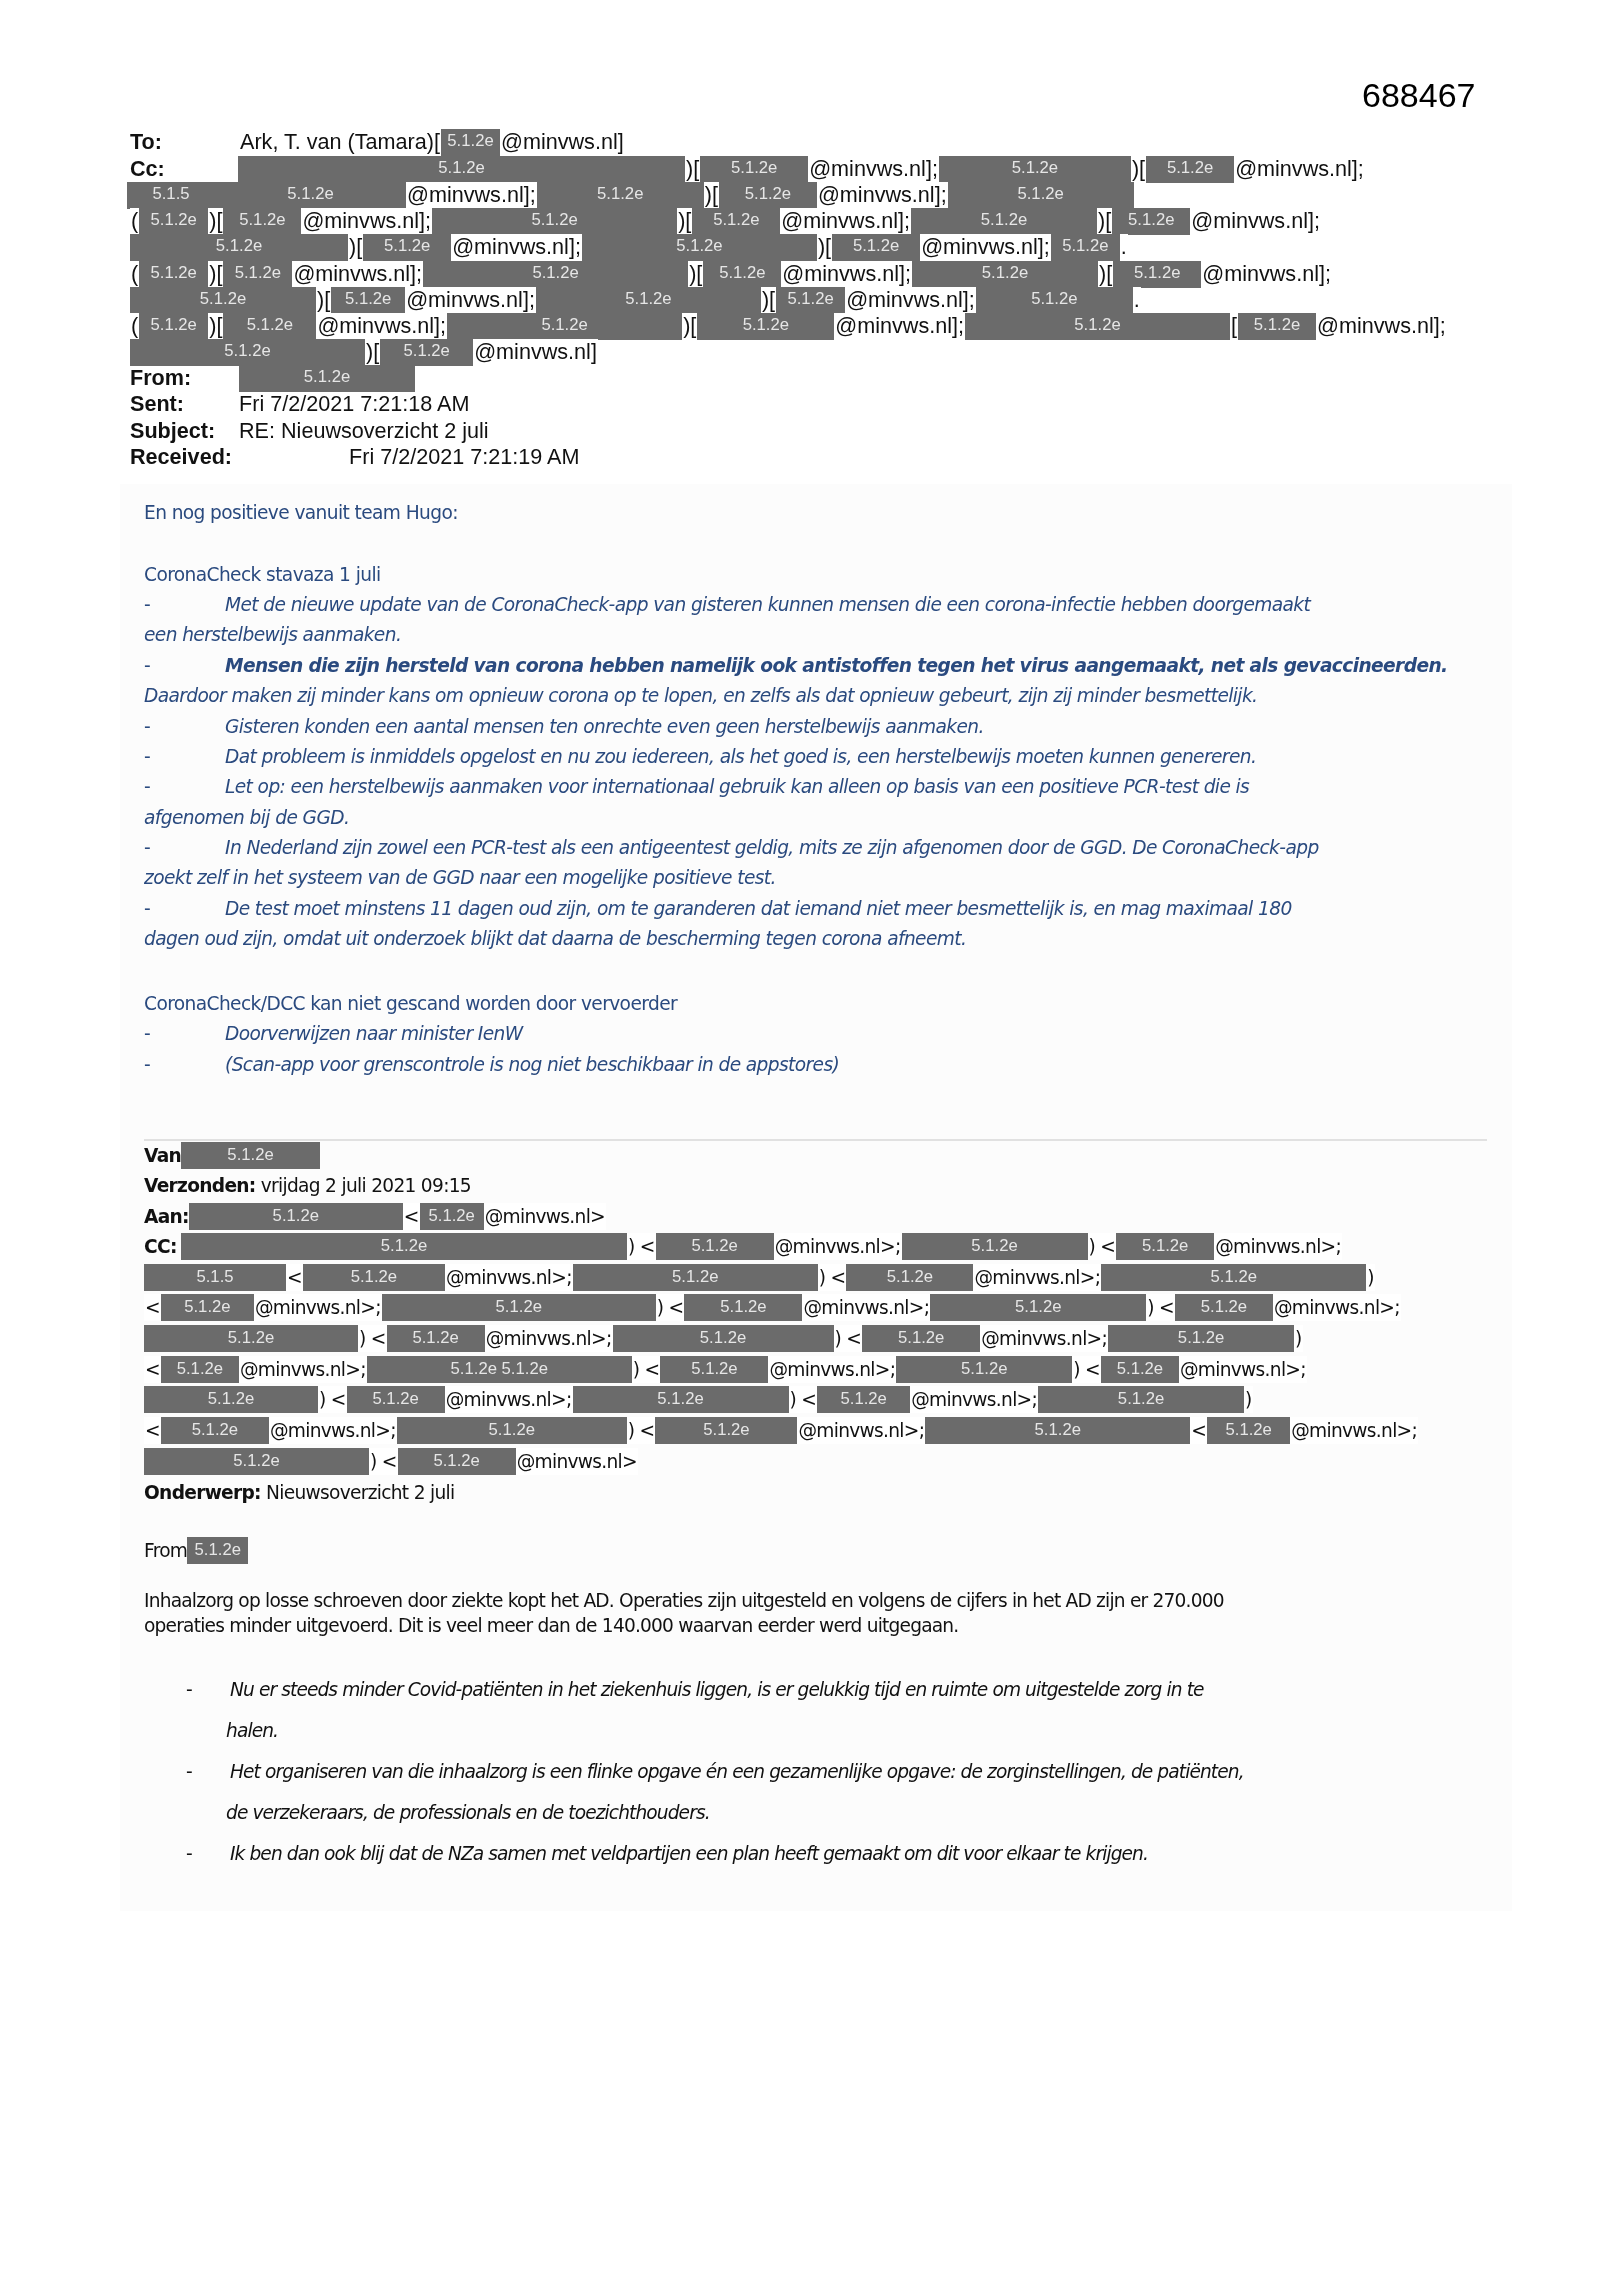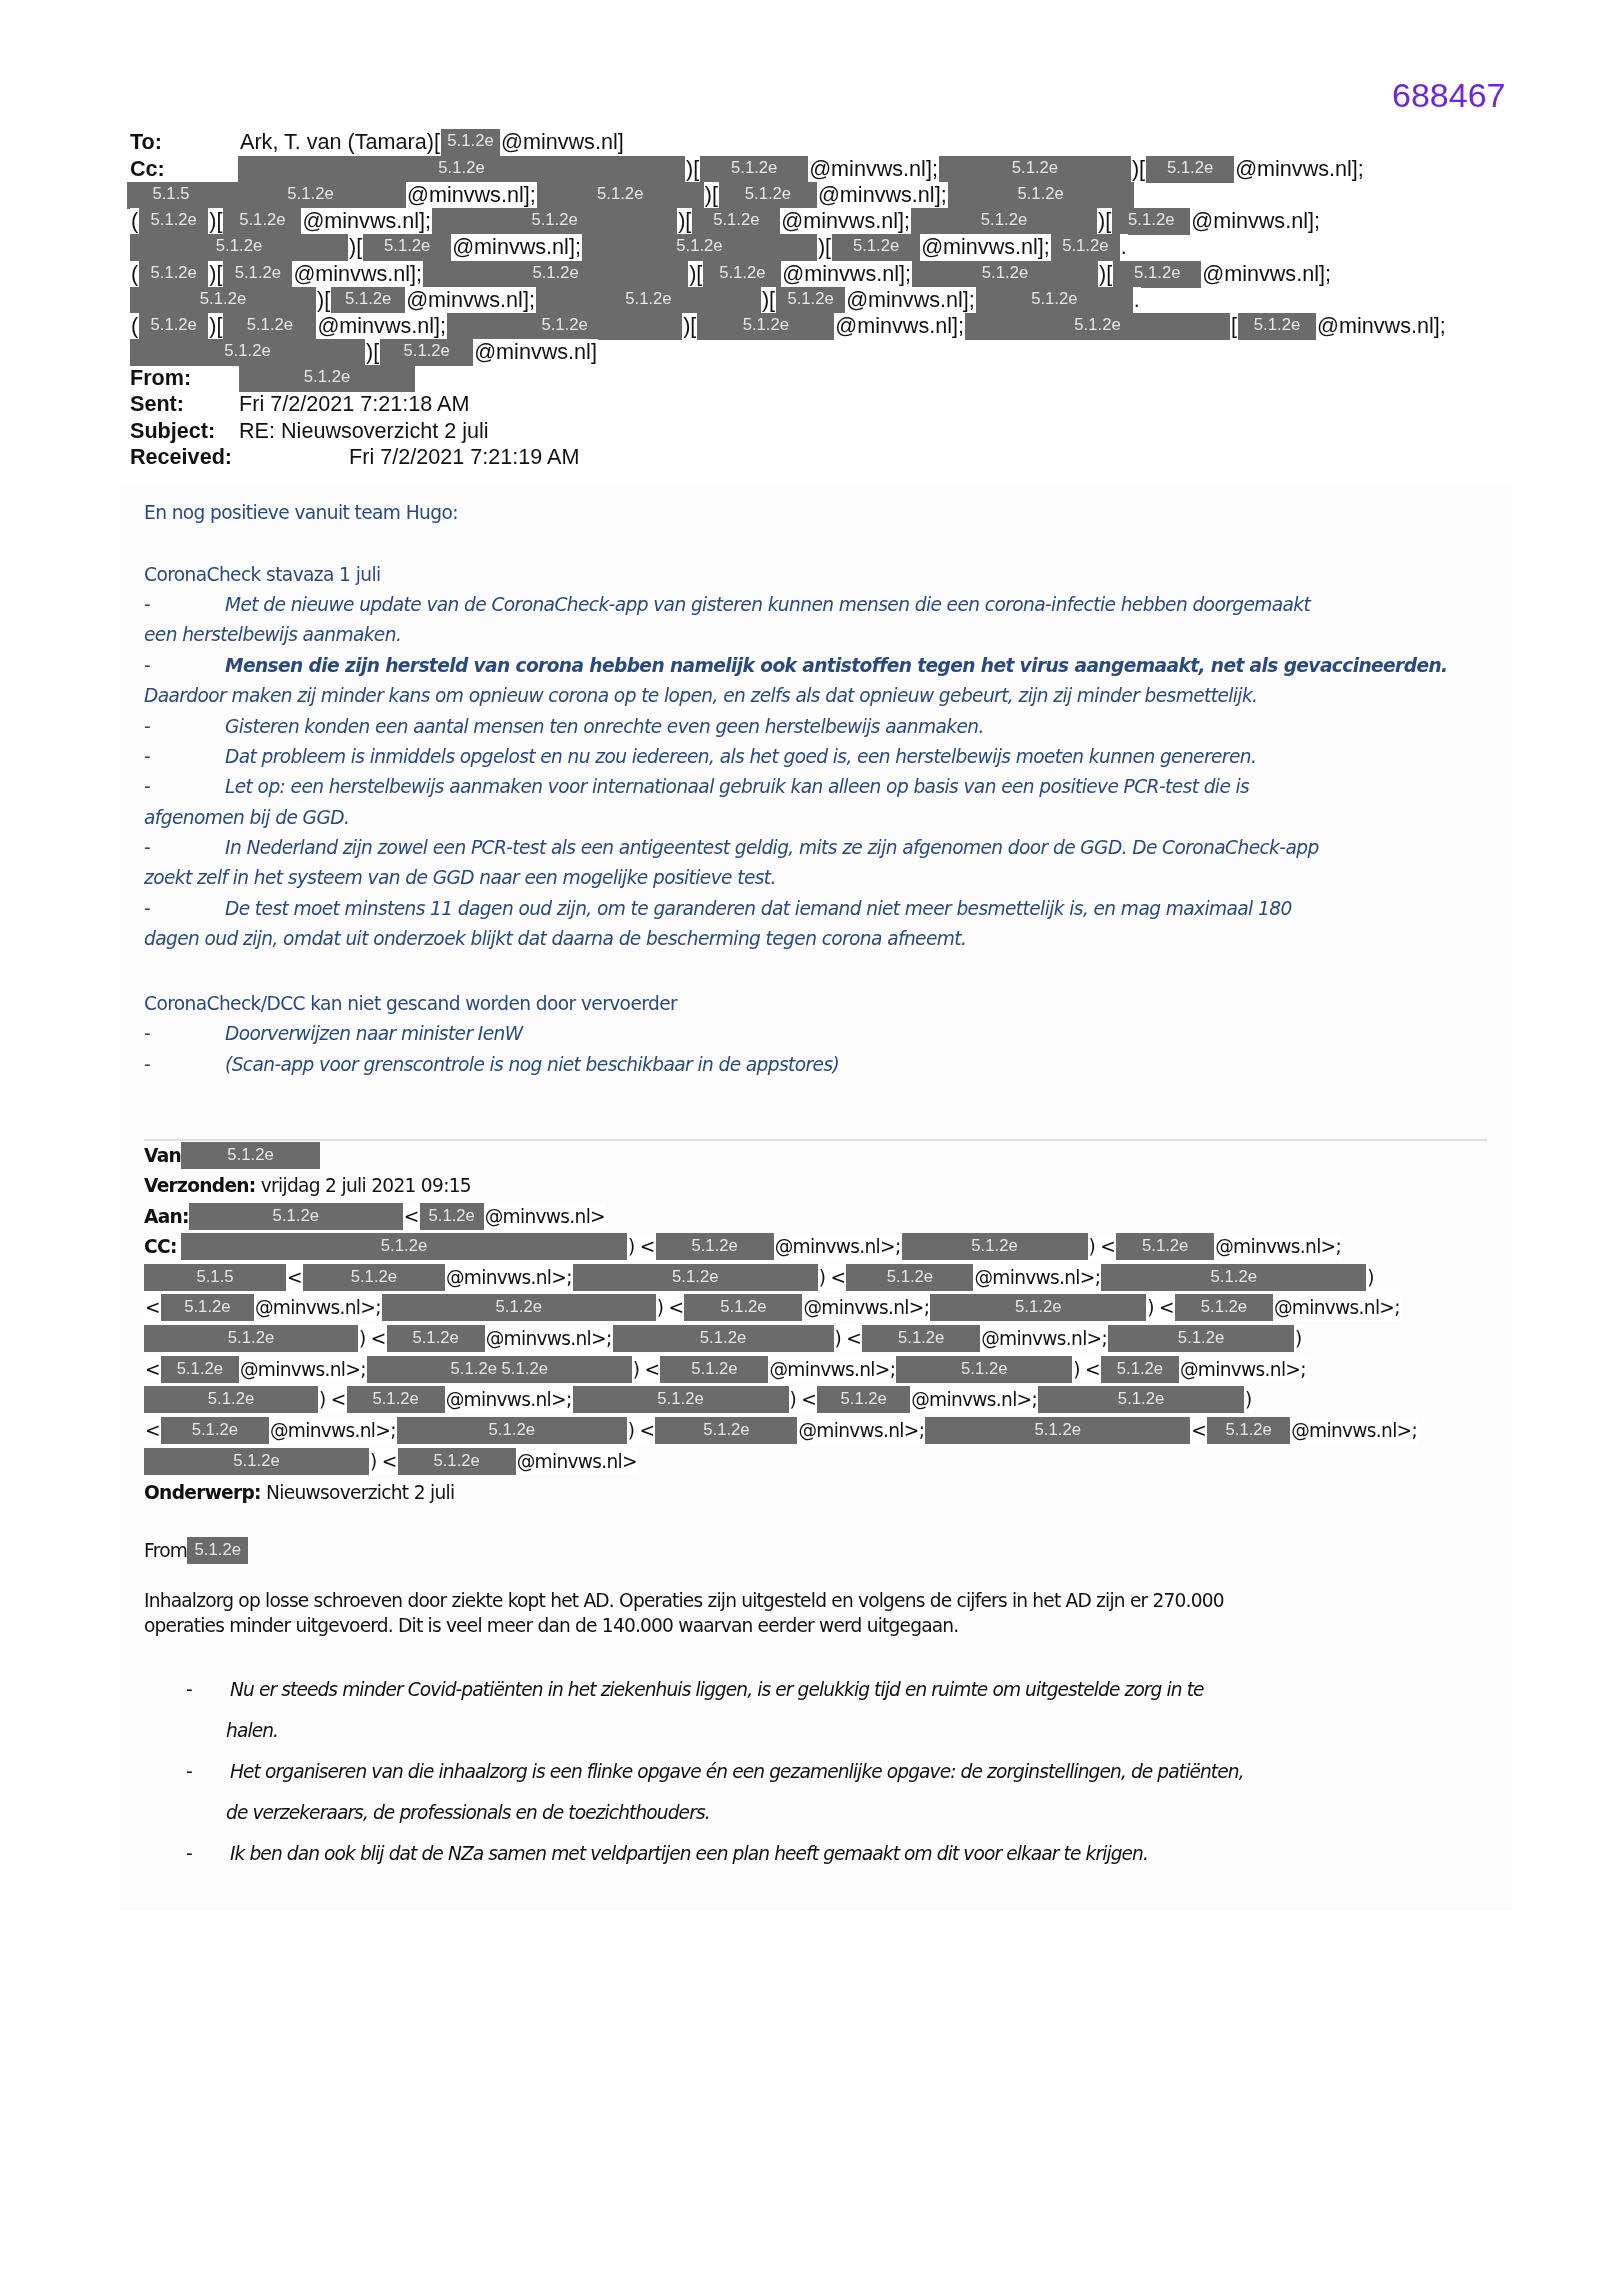--- a/index.html
+++ b/index.html
@@ -1,17 +1,17 @@
 <!DOCTYPE html>
 <html><head>
 <meta charset="utf-8">
 <style>
   html, body { margin: 0; padding: 0; }
   body { width: 1621px; height: 2292px; background: #ffffff; position: relative; overflow: hidden; }
-  .docnum { position: absolute; left: 1392px; top: 76px; font: 34px "Liberation Sans", sans-serif; color: #6d28d9; text-align: right; }
+  .docnum { position: absolute; left: 1362px; top: 76px; font: 34px "Liberation Sans", sans-serif; color: #000000; text-align: right; }
   .hline { position: absolute; left: 130px; height: 26.5px; line-height: 26.5px; white-space: nowrap; font-family: "Liberation Sans", sans-serif; font-size: 21.6px; color:#111; }
   .lbl { font-weight: bold; display: inline-block; }
   .seg { display: inline-block; vertical-align: top; height: 26.5px; }
   .red { background: #6b6b6b; color: #e6e6e6; font-family: "Liberation Sans", sans-serif; font-size: 16.7px; text-align: center; line-height: 23.5px; }
   .txt { background: #ffffff; padding: 0 1px; }
   .panel { position: absolute; left: 120px; top: 484px; width: 1392px; height: 1427px; background: #fcfcfc; }
   .blue { position: absolute; left: 144px; font-family: "DejaVu Sans", sans-serif; font-size: 18.6px; color: #2a4a7f; white-space: nowrap; letter-spacing: -0.6px; }
   .blue.it { font-style: italic; }
   .dash { position: absolute; left: 144px; font-family: "DejaVu Sans", sans-serif; font-size: 18.6px; color:#2a4a7f; }
   .rule { position: absolute; left: 144px; top: 1139px; width: 1343px; height: 2px; background: #e1e1e1; }

